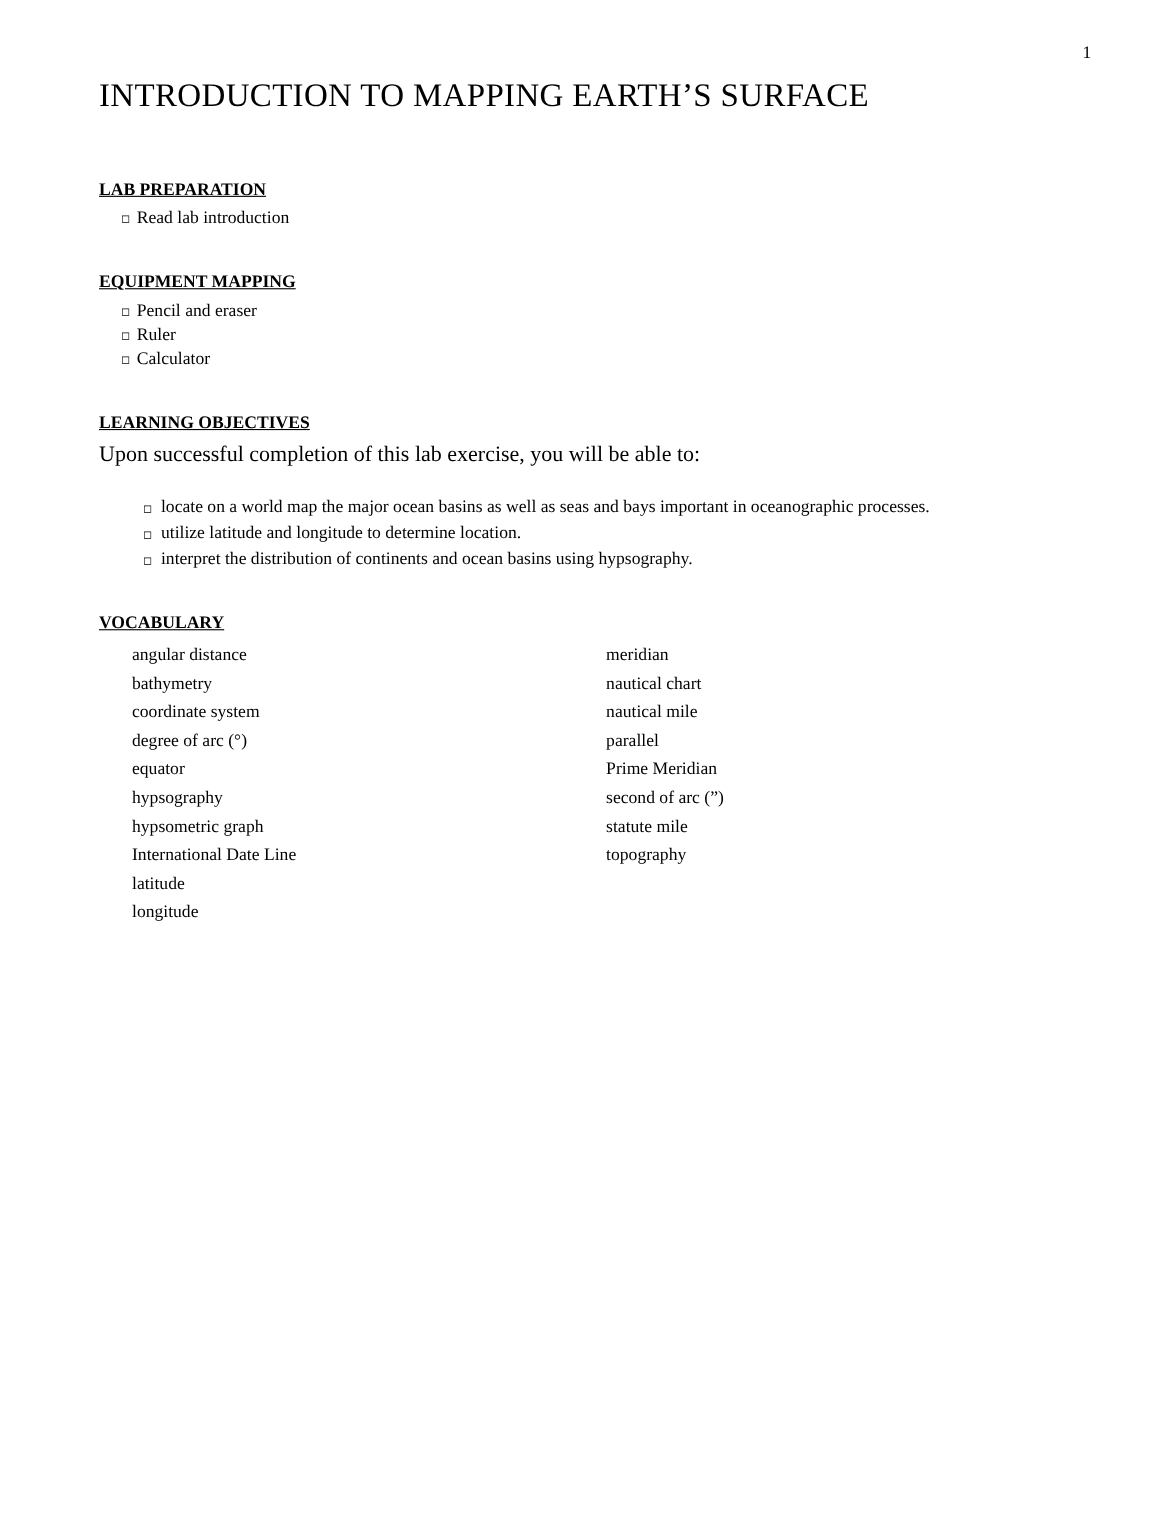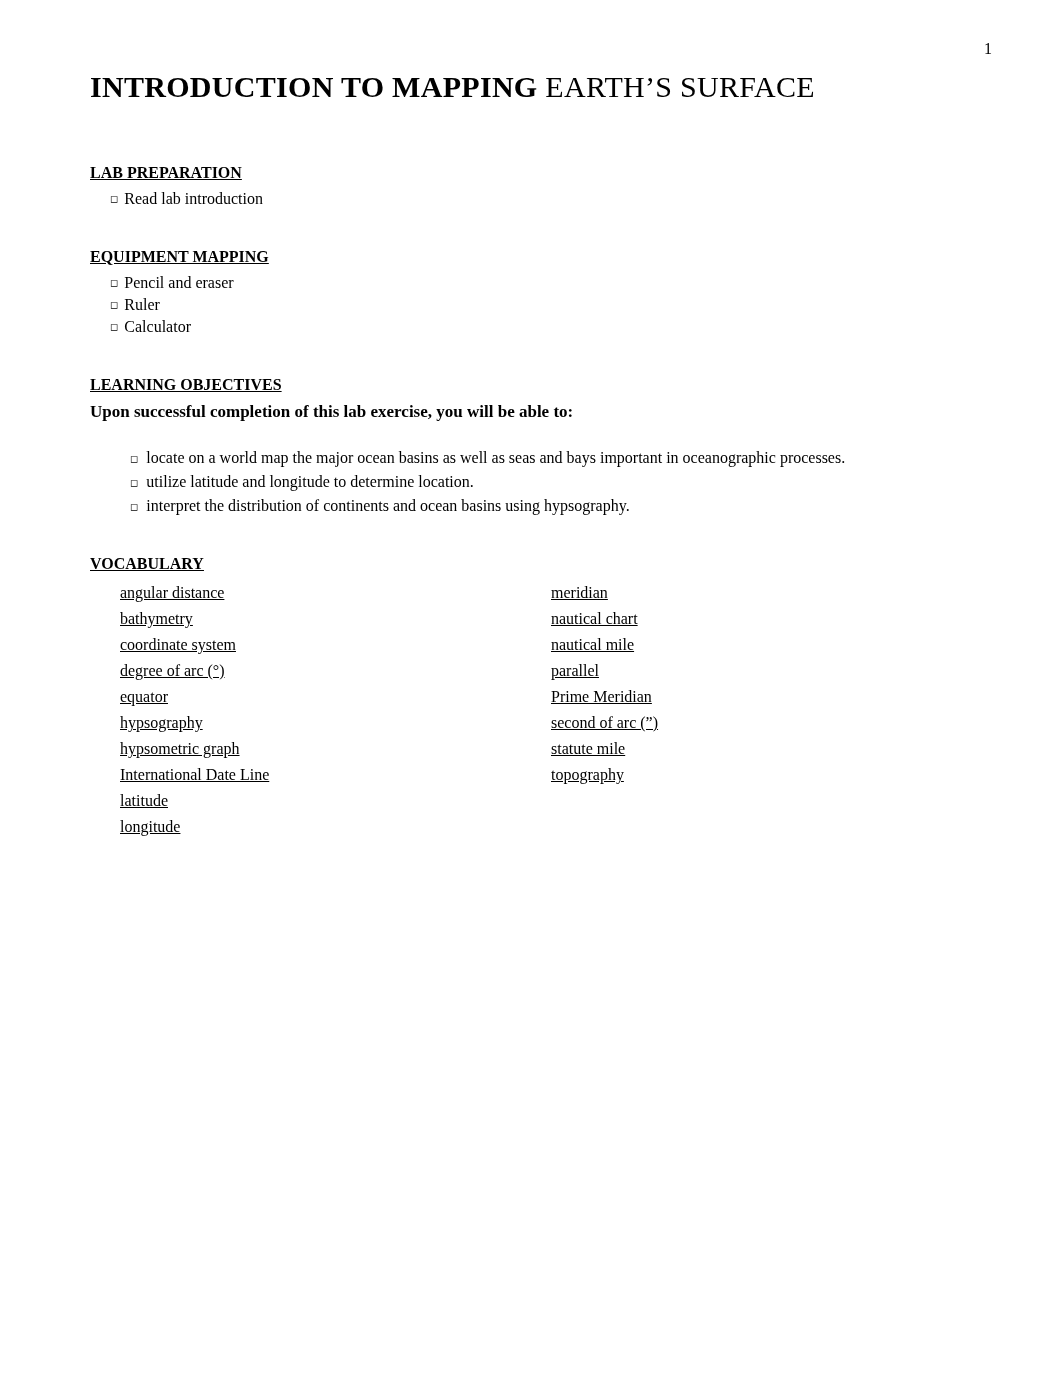--- a/index.html
+++ b/index.html
@@ -38,21 +38,21 @@
       margin-top: 10px;
     }
 
     .title-block h1 {
       font-size: 30px;
       font-weight: normal;
       letter-spacing: 0.01em;
     }
 
     .title-bold {
-      font-weight: bold;
+      font-weight: normal;
     }
 
     .section {
       margin-bottom: 40px;
     }
 
     .section-heading {
       font-weight: bold;
       font-size: 16px;
       margin-bottom: 8px;
@@ -73,22 +73,21 @@
 
     .bullet-list li::before {
       content: "◻";
       font-size: 10px;
       margin-top: 3px;
       flex-shrink: 0;
     }
 
     .objectives-intro {
       margin-bottom: 8px;
-      font-size: 17px;
-      font-weight: bold;
+      font-size: 20px;
     }
 
     .objectives-list {
       list-style: none;
       padding-left: 40px;
       margin-top: 27px;
     }
 
     .objectives-list li {
       margin-bottom: 6px;
@@ -99,21 +98,20 @@
 
     .objectives-list li::before {
       content: "◻";
       font-size: 10px;
       margin-top: 4px;
       flex-shrink: 0;
     }
 
     .vocab-section {
       margin-top: 10px;
-      text-decoration: underline;
     }
 
     .vocab-columns {
       display: flex;
       gap: 10px;
       margin-top: 4px;
       padding-left: 30px;
     }
 
     .vocab-col {

